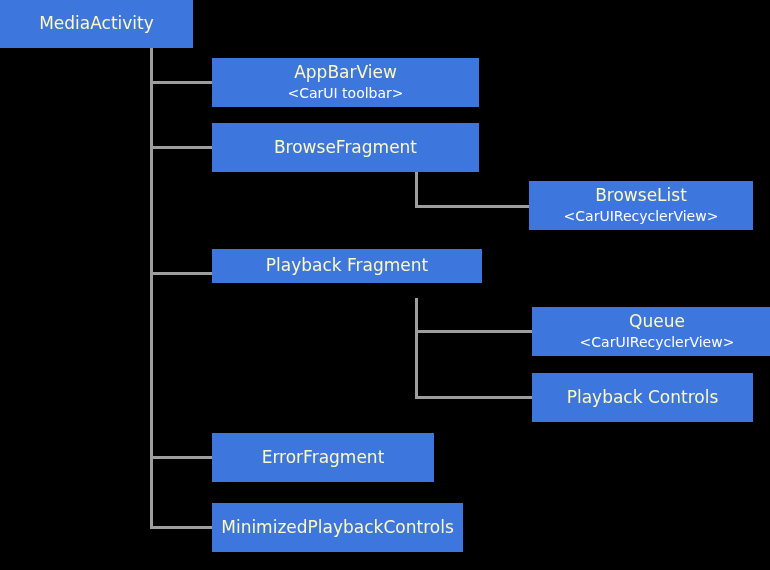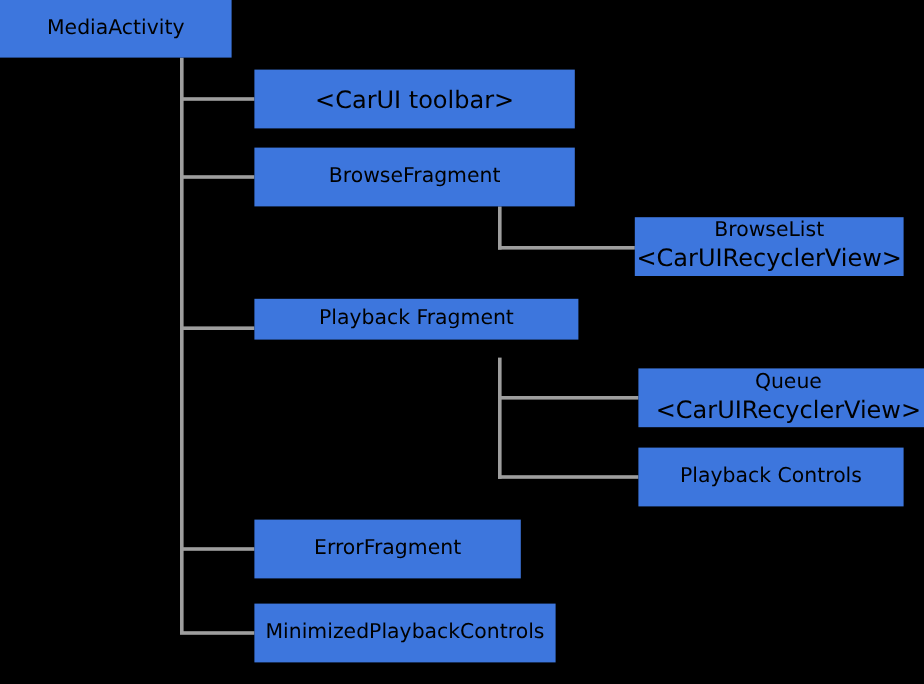--- a/index.html
+++ b/index.html
@@ -26,26 +26,26 @@
     display: flex;
     flex-direction: column;
     align-items: center;
     justify-content: center;
     text-align: center;
     box-sizing: border-box;
     line-height: 1.15;
   }
   .node-title {
     font-size: 17px;
-    color: #000000;
+    color: #fef9c3;
     white-space: nowrap;
   }
   .node-sub {
-    font-size: 20px;
-    color: #000000;
+    font-size: 14px;
+    color: #ffffff;
     white-space: nowrap;
     margin-top: 2px;
   }
   .node-box.has-sub .node-title { margin-top: -1px; }
 </style>
 </head>
 <body>
 
 <div id="diagram-canvas">
   <div id="connector-layer">
@@ -59,20 +59,21 @@
       <div class="connector" style="left: 415px; top: 205px; width: 114px; height: 3px; background: rgb(158, 158, 158);"></div>
       <div class="connector" style="left: 415px; top: 298px; width: 3px; height: 101px; background: rgb(158, 158, 158);"></div>
       <div class="connector" style="left: 415px; top: 330px; width: 117px; height: 3px; background: rgb(158, 158, 158);"></div>
       <div class="connector" style="left: 415px; top: 396px; width: 117px; height: 3px; background: rgb(158, 158, 158);"></div>
     </div>
   <div id="node-layer">
       <div class="node-box" style="left: 0px; top: 0px; width: 193px; height: 48px; background: rgb(61, 118, 221);">
         <div class="node-title">MediaActivity</div>
       </div>
       <div class="node-box has-sub" style="left: 212px; top: 58px; width: 267px; height: 49px; background: rgb(61, 118, 221);">
+        <div class="node-title">AppBarView</div>
         <div class="node-sub">&lt;CarUI toolbar&gt;</div>
       </div>
       <div class="node-box" style="left: 212px; top: 123px; width: 267px; height: 49px; background: rgb(61, 118, 221);">
         <div class="node-title">BrowseFragment</div>
       </div>
       <div class="node-box has-sub" style="left: 529px; top: 181px; width: 224px; height: 49px; background: rgb(61, 118, 221);">
         <div class="node-title">BrowseList</div>
         <div class="node-sub">&lt;CarUIRecyclerView&gt;</div>
       </div>
       <div class="node-box" style="left: 212px; top: 249px; width: 270px; height: 34px; background: rgb(61, 118, 221);">

